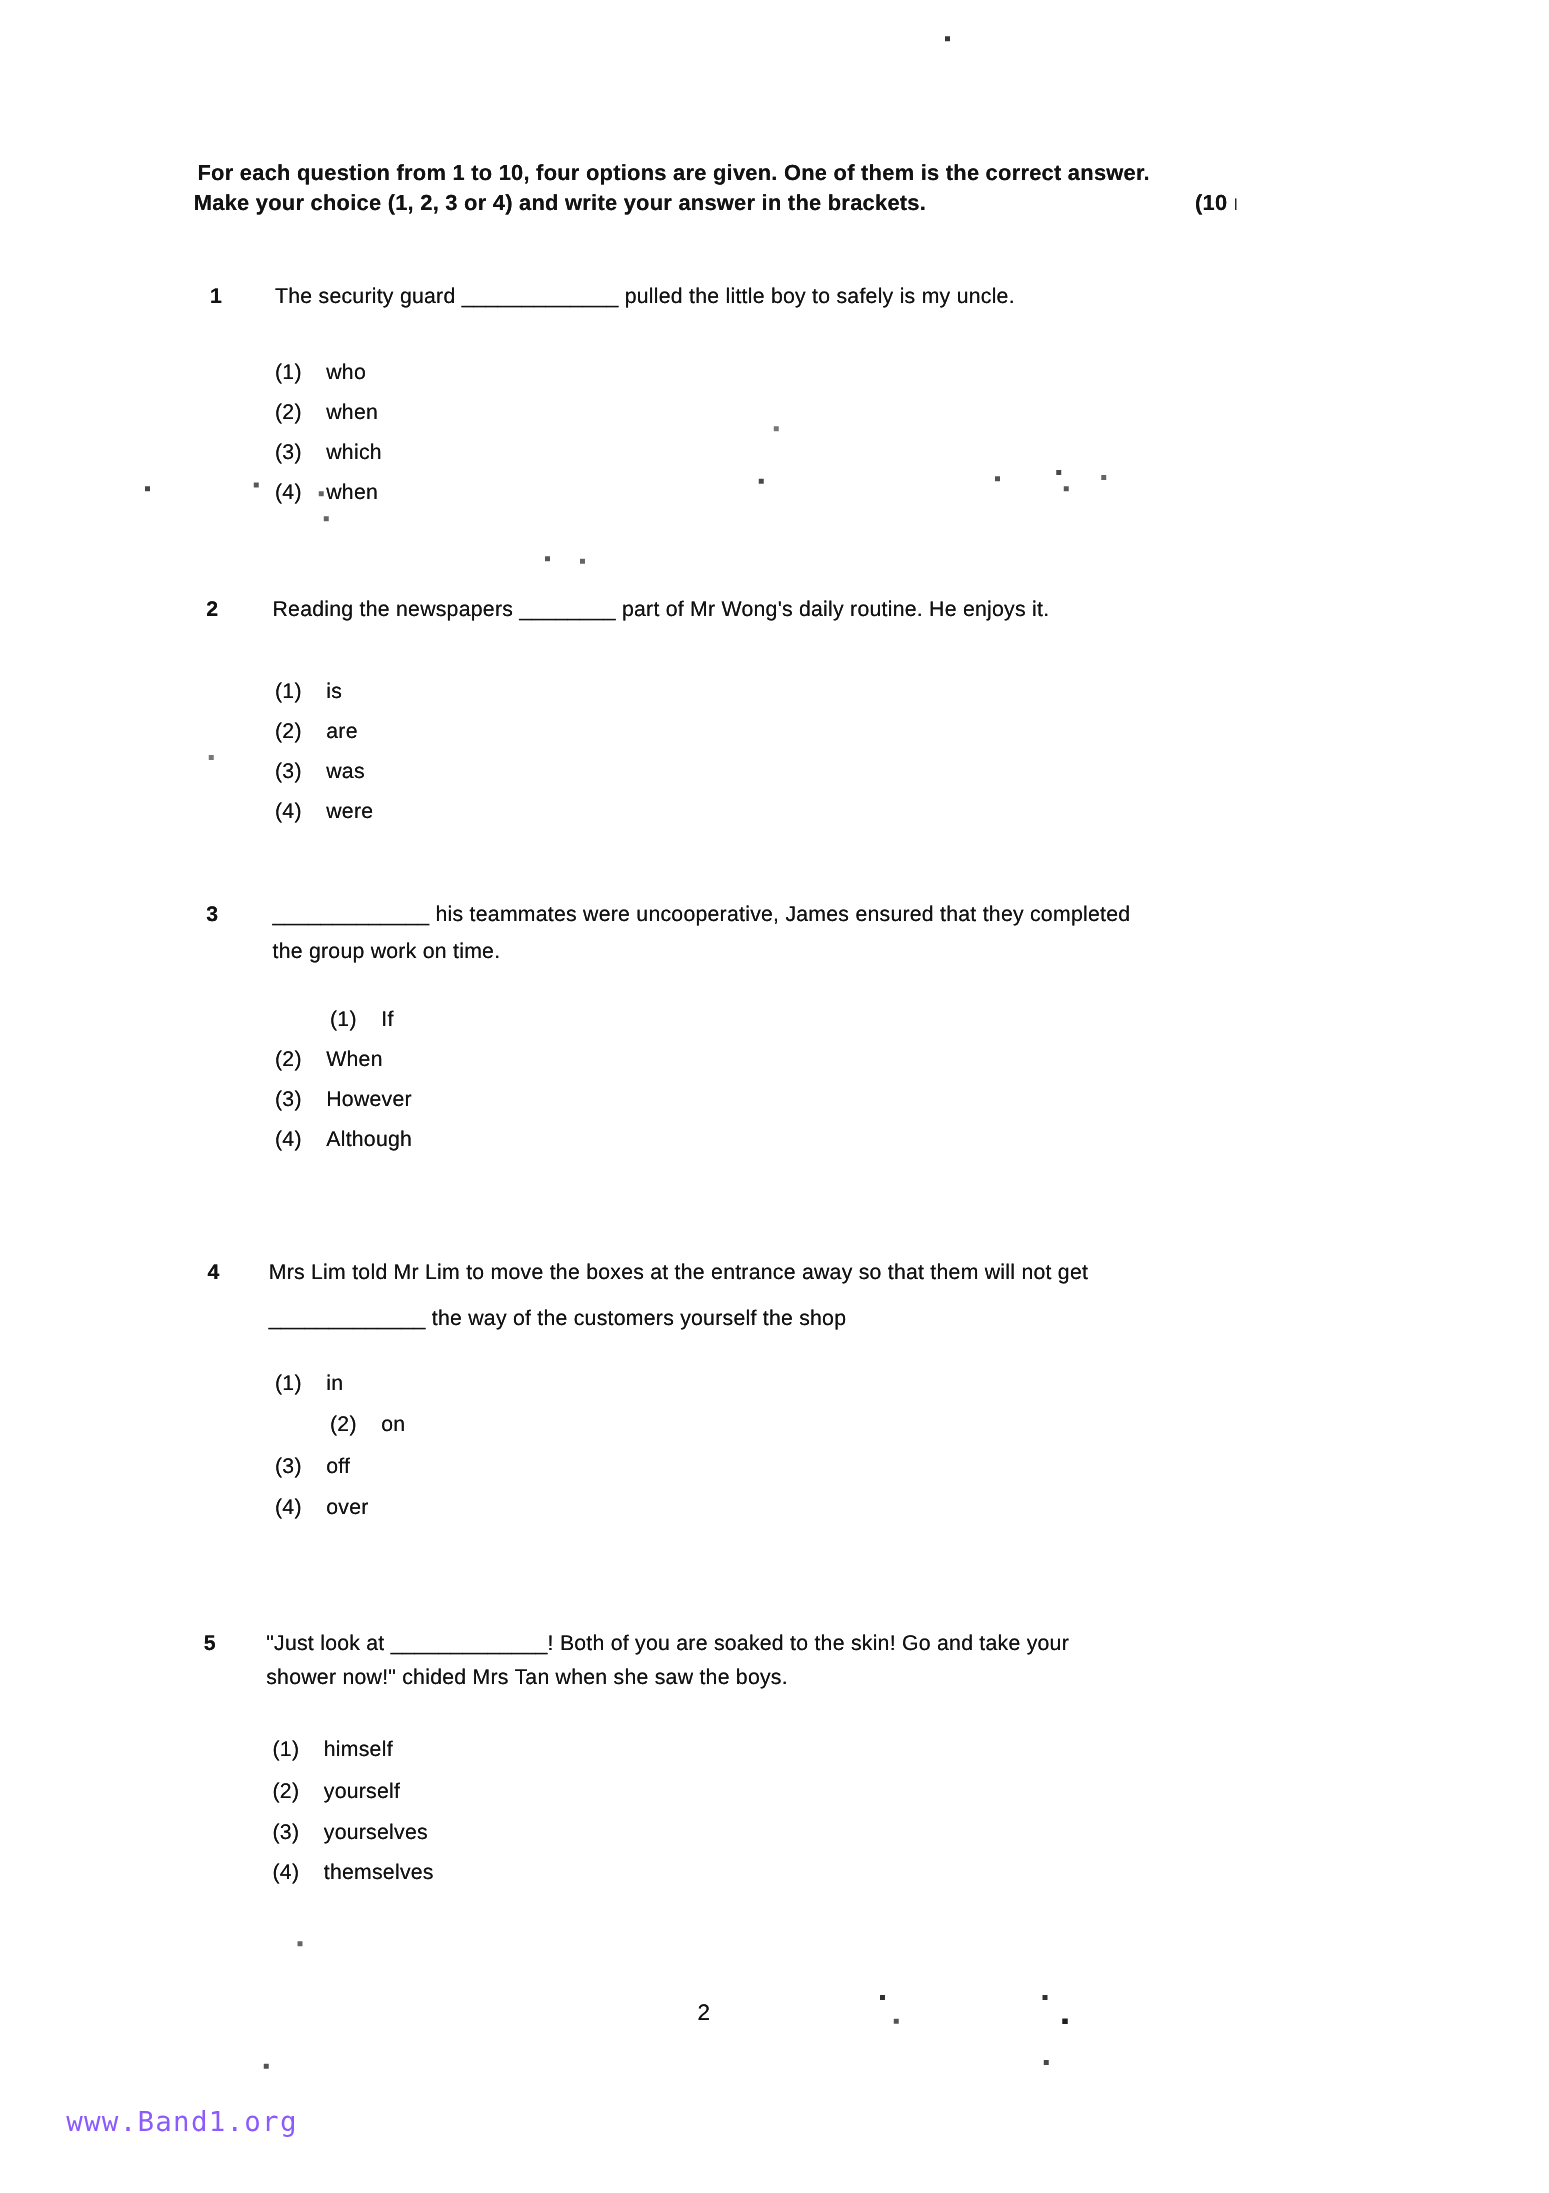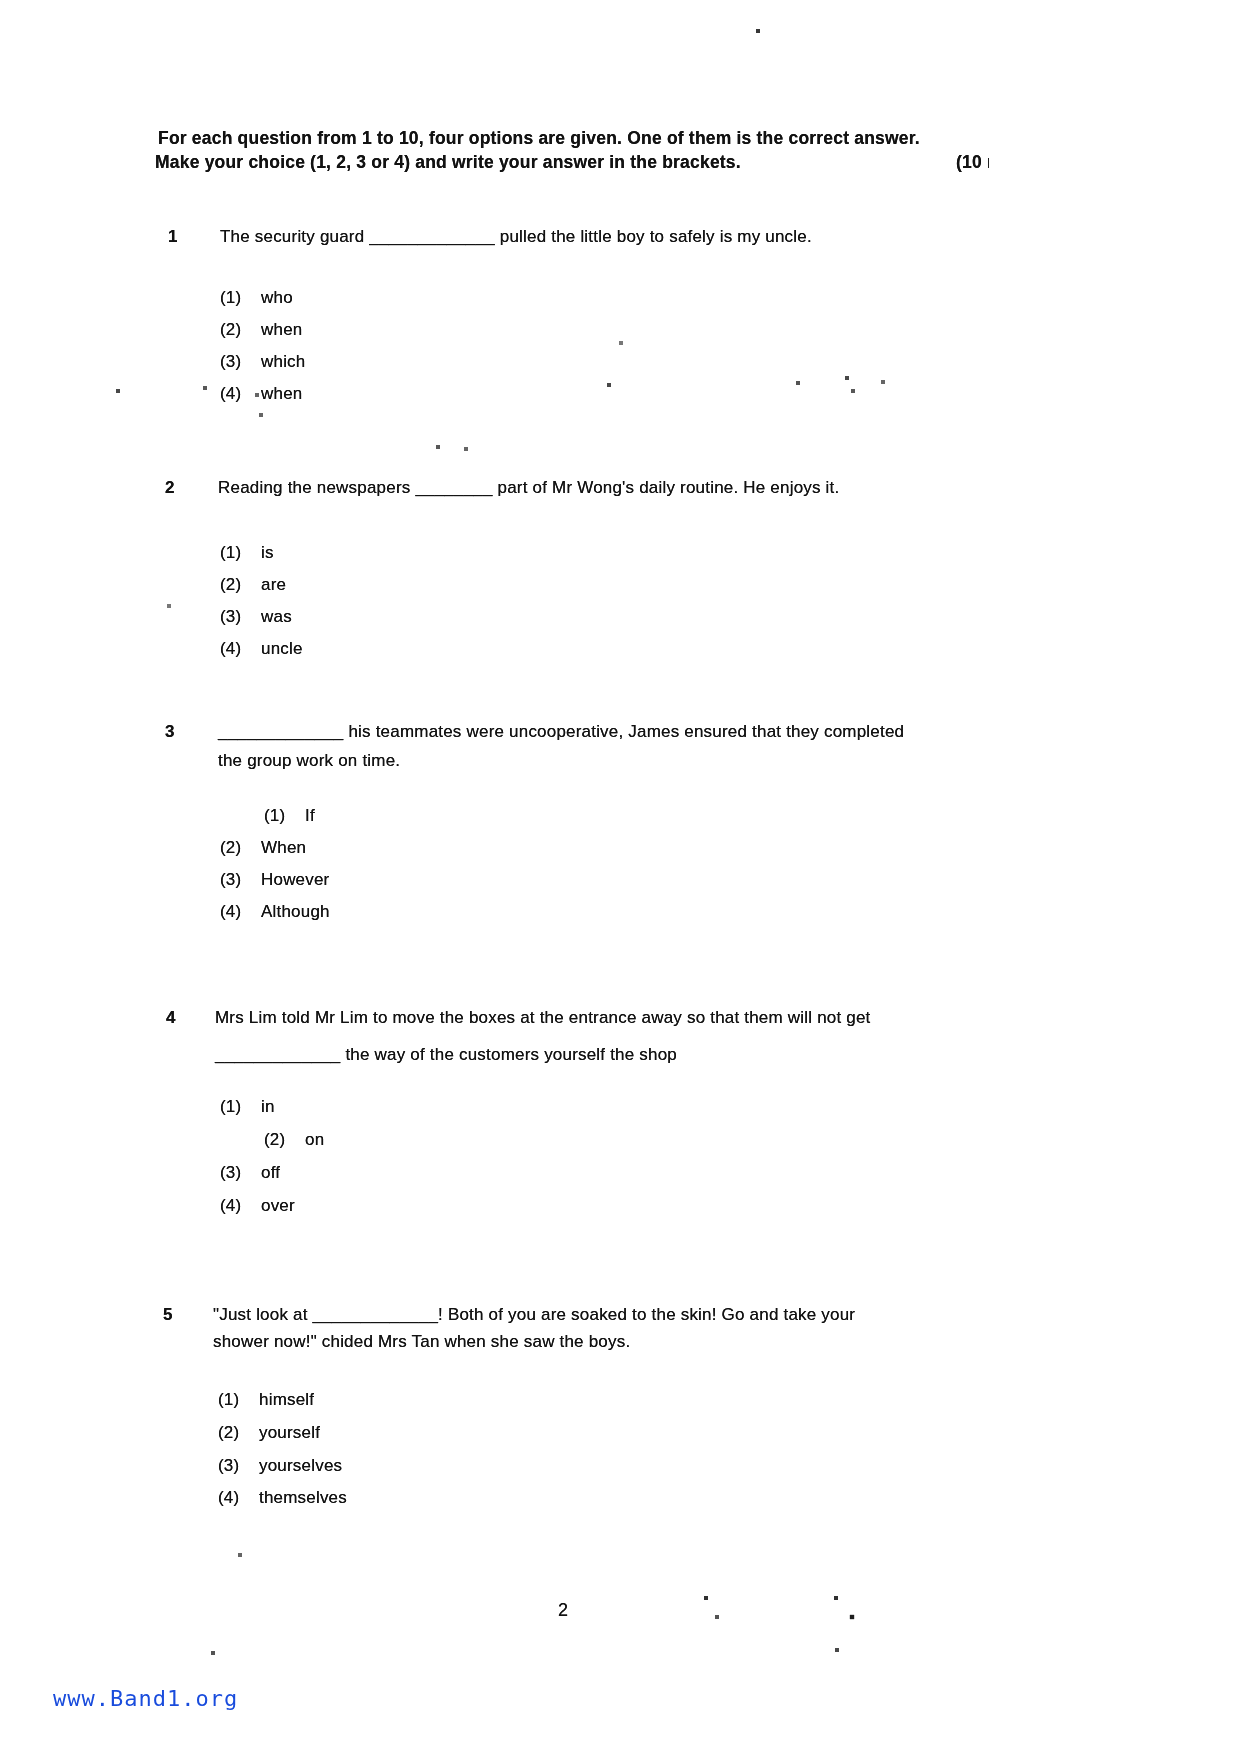--- a/index.html
+++ b/index.html
@@ -29,21 +29,21 @@
   .answer-box{
     position:absolute; left:1012px; top:1555px;
     width:122px; height:78px;
     border:2.5px solid #1c1c1c;
     border-radius:3px 7px 9px 3px;
     background:transparent;
   }
   .page-num{ font-size:18px; }
   .watermark{
     font-family:"DejaVu Sans Mono", monospace;
-    font-size:22px; color:#1d4ed8; letter-spacing:1px;
+    font-size:22px; color:#8b5cf6; letter-spacing:1px;
   }
   
   .noise{
     position:absolute; top:0; left:0; width:2px; height:2px; background:transparent;
     box-shadow:
       757px 30px 0 1px #3a3a3a, 1091px 46px 0 1px #4a4a4a, 1046px 71px 0 1px #555,
       1074px 100px 0 1px #3a3a3a, 1074px 108px 0 1px #5a5a5a, 117px 390px 0 1px #4a4a4a,
       204px 387px 0 1px #5a5a5a, 256px 394px 0 1px #666, 608px 384px 0 1px #4a4a4a,
       797px 382px 0 1px #555, 846px 377px 0 1px #4a4a4a, 852px 390px 0 1px #5a5a5a,
       882px 381px 0 1px #666, 1057px 383px 0 1px #555, 1092px 379px 0 1px #4a4a4a,
@@ -94,21 +94,21 @@
     <div class="opt-row scan" style="left:220px; top:543px;">
       <span class="opt-num">(1)</span><span class="opt-label">is</span>
     </div>
     <div class="opt-row scan" style="left:220px; top:575px;">
       <span class="opt-num">(2)</span><span class="opt-label">are</span>
     </div>
     <div class="opt-row scan" style="left:220px; top:607px;">
       <span class="opt-num">(3)</span><span class="opt-label">was</span>
     </div>
     <div class="opt-row scan" style="left:220px; top:639px;">
-      <span class="opt-num">(4)</span><span class="opt-label">uncle</span>
+      <span class="opt-num">(4)</span><span class="opt-label">were</span>
     </div>
     <div class="bracket scan" style="top:644px;">
       <span>(</span>
         <span>)</span>
     </div>
   </div>
 
   <div>
     <div class="abs scan qnum" style="left:165px; top:722px;">3</div>
     <div class="abs scan qline" style="left:218px; top:722px;">_____________ his teammates were uncooperative, James ensured that they completed</div>

